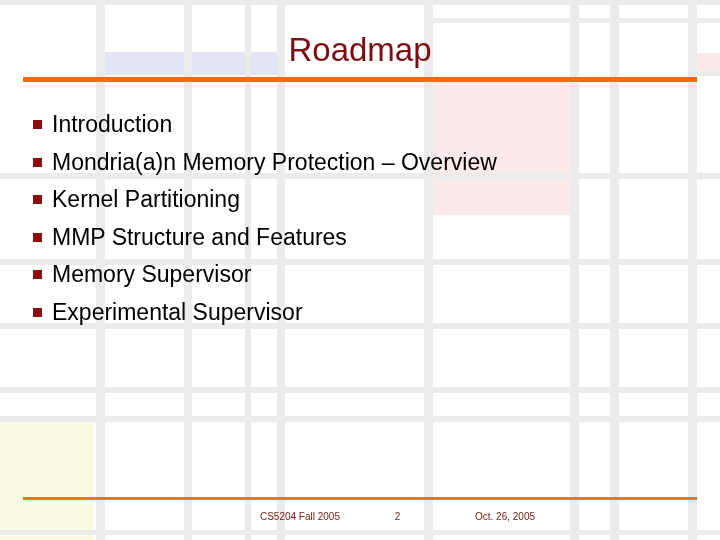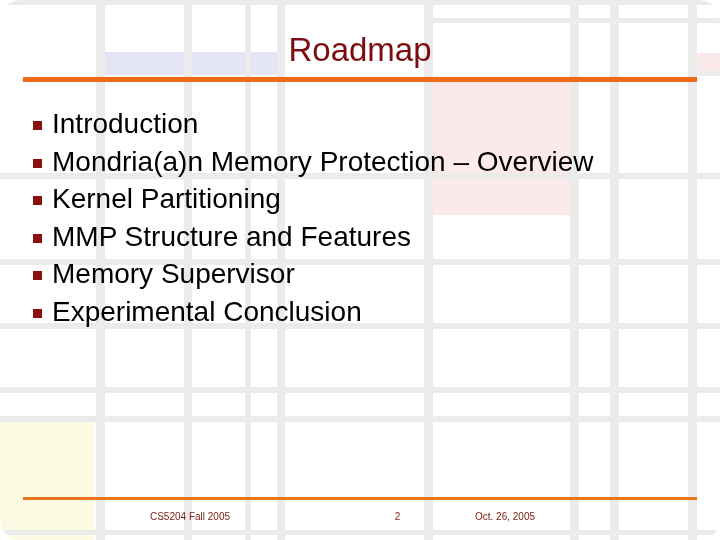--- a/index.html
+++ b/index.html
@@ -10,21 +10,20 @@
   body {
     font-family: "Liberation Sans", sans-serif;
   }
 
   #slide {
     position: relative;
     width: 720px;
     height: 540px;
     overflow: hidden;
     background: #ffffff;
-    border-radius: 21px;
   }
 
   
   #bg {
     position: absolute;
     inset: 0;
     z-index: 0;
   }
   .vline {
     position: absolute;
@@ -88,21 +87,21 @@
     flex: 0 0 auto;
     width: 9px;
     height: 9px;
     background: #8a1010;
     margin-right: 10px;
     position: relative;
     top: -3px;
   }
   .bullet-text {
     font-family: "Liberation Sans", sans-serif;
-    font-size: 28px;
+    font-size: 23px;
     line-height: 28px;
     color: #000000;
     white-space: nowrap;
   }
 
   
   #footer-rule {
     position: absolute;
     left: 23px;
     top: 497px;
@@ -121,21 +120,21 @@
     display: flex;
     align-items: center;
   }
   .footer-cell {
     font-family: "Liberation Sans", sans-serif;
     font-size: 10px;
     line-height: 14px;
     color: #7b2012;
     white-space: nowrap;
   }
-  #footer-left  { flex: 0 0 300px; text-align: center; padding-left: 17px; }
+  #footer-left  { flex: 0 0 300px; text-align: right; padding-left: 17px; }
   #footer-page  { flex: 1 1 auto;  text-align: center; padding-right: 20px;}
   #footer-right { flex: 0 0 200px; padding-right: 22px; }
 </style>
 </head>
 <body>
 
 <div id="slide">
 
   <div id="bg">
 
@@ -191,21 +190,21 @@
       <span class="bullet-text">MMP Structure and Features</span>
     </div>
 
     <div class="bullet-row">
       <span class="bullet-mark"></span>
       <span class="bullet-text">Memory Supervisor</span>
     </div>
 
     <div class="bullet-row">
       <span class="bullet-mark"></span>
-      <span class="bullet-text">Experimental Conclusion</span>
+      <span class="bullet-text">Experimental Supervisor</span>
     </div>
 
 
   </div>
 
   <div id="footer-rule"></div>
   <div id="footer">
     <div class="footer-cell" id="footer-left">CS5204 Fall 2005</div>
     <div class="footer-cell" id="footer-page">2</div>
     <div class="footer-cell" id="footer-right">Oct. 26, 2005</div>

